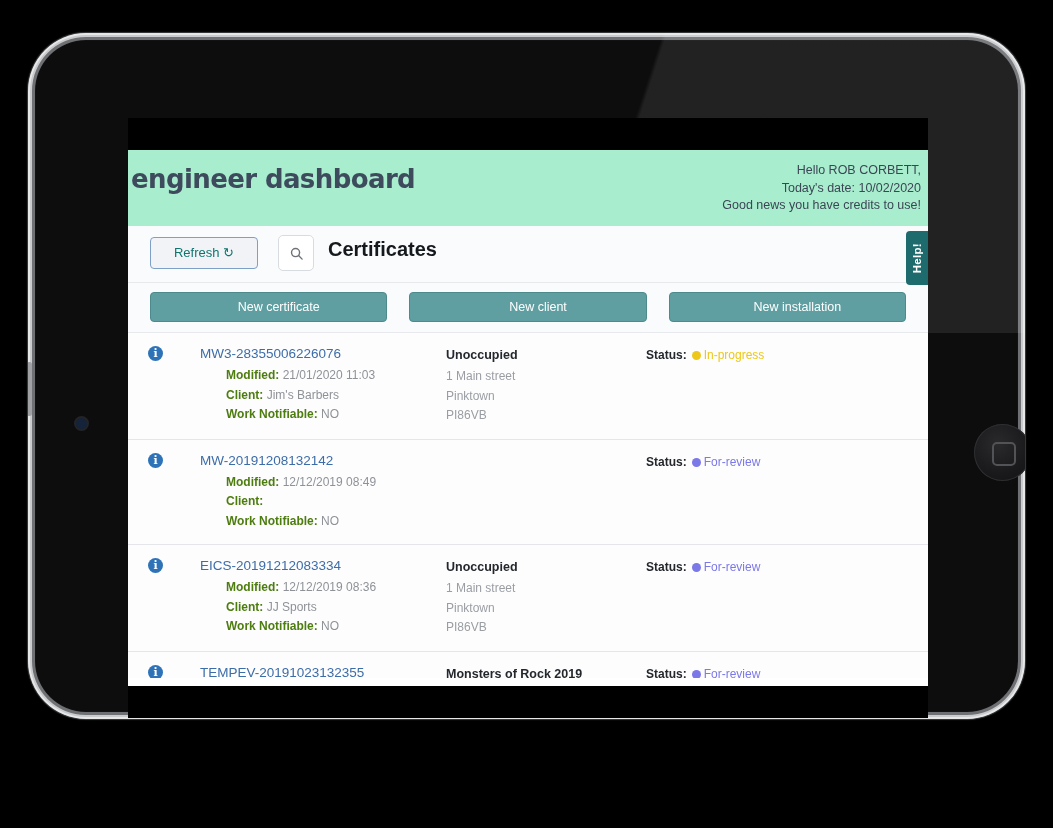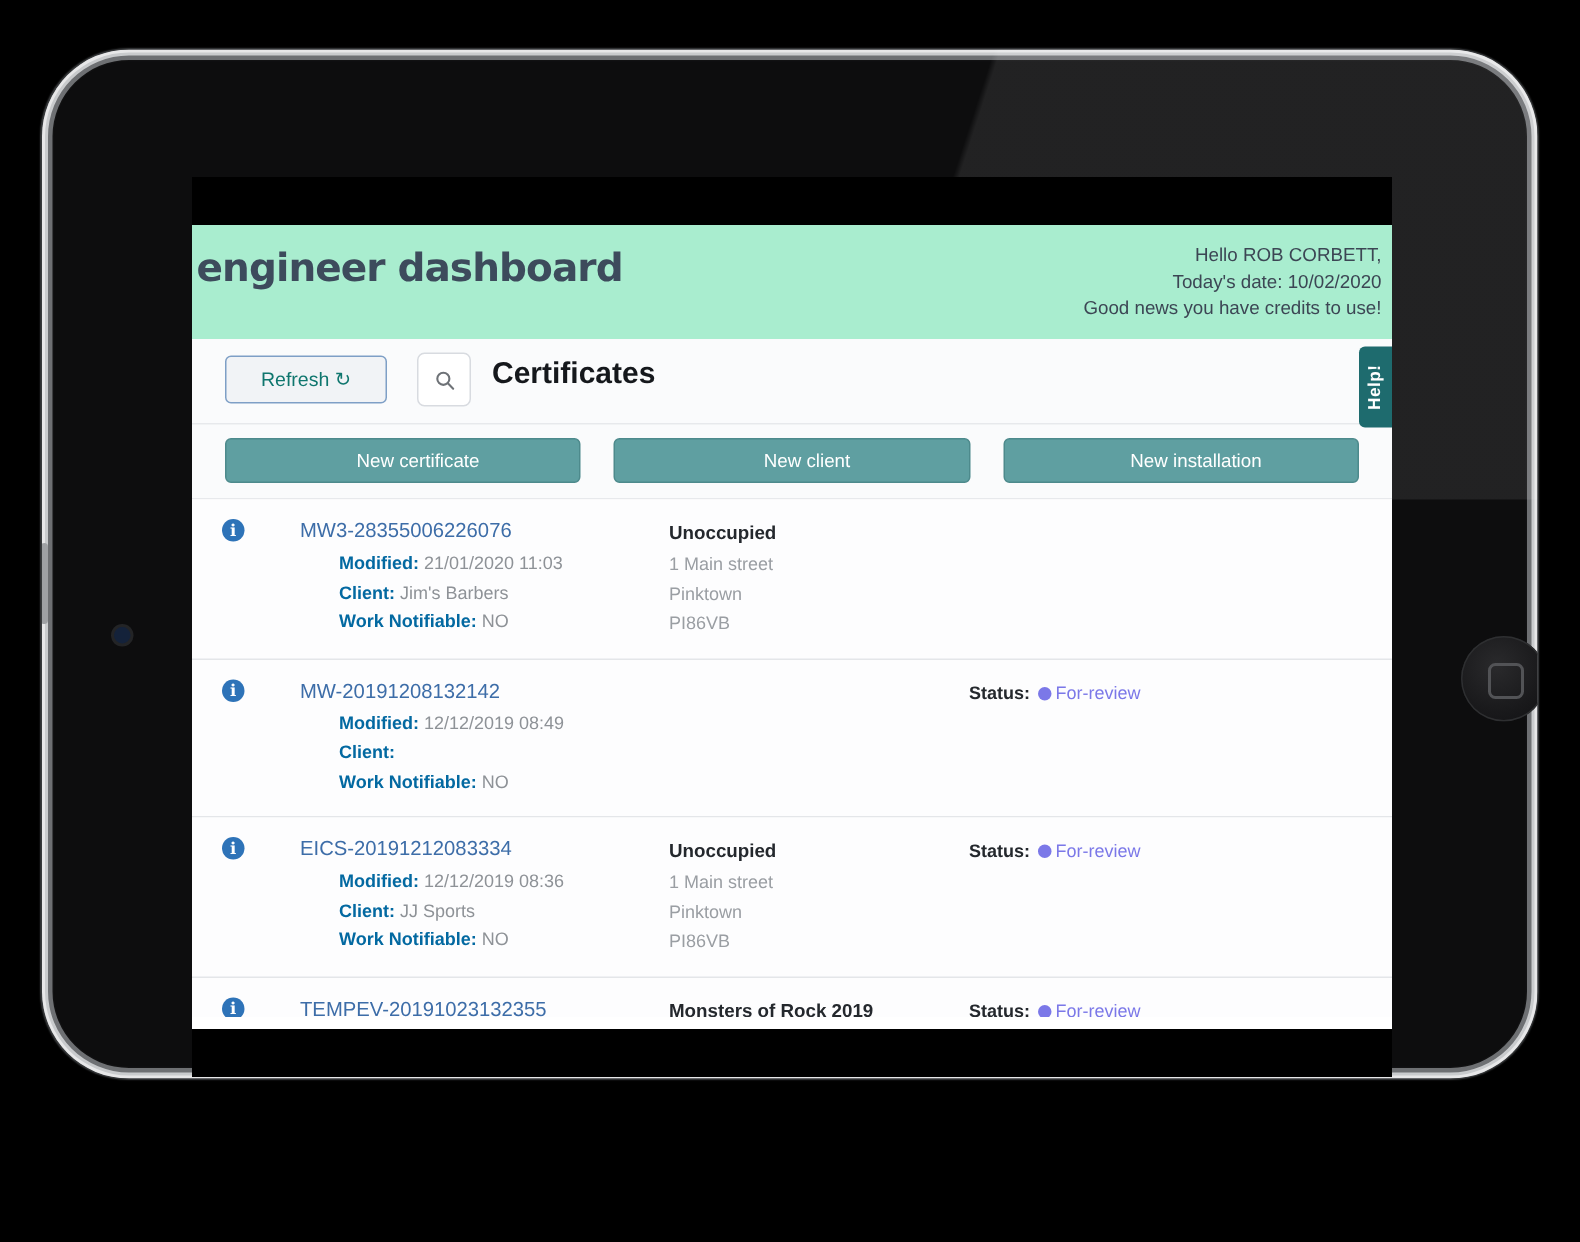--- a/index.html
+++ b/index.html
@@ -279,21 +279,21 @@
     line-height: 20px;
     margin-bottom: 2px;
     cursor: pointer;
   }
   .meta-line {
     font-size: 12px;
     line-height: 19.5px;
     color: #8e9297;
   }
   .meta-line b {
-    color: #0369a1;
+    color: #4d7c0f;
     font-weight: bold;
     padding-left: 26px;
   }
   .col-addr {
     width: 200px;
     flex: none;
     padding-top: 1px;
   }
   .addr-name {
     font-size: 12.5px;
@@ -384,20 +384,21 @@
               <div class="meta-line"><b>Modified:</b><span> 21/01/2020 11:03</span></div>
               <div class="meta-line"><b>Client:</b><span> Jim's Barbers</span></div>
               <div class="meta-line"><b>Work Notifiable:</b><span> NO</span></div>
             </div>
             <div class="col-addr">
               <div class="addr-name">Unoccupied</div>
               <div class="addr-line">1 Main street</div>
               <div class="addr-line">Pinktown</div>
               <div class="addr-line">PI86VB</div>
             </div>
+            <div class="col-status"><b>Status:</b><span class="status-dot" style="background: rgb(237, 199, 26);"></span><span class="status-text" style="color: rgb(237, 199, 26);">In-progress</span></div>
           </div>
           <div class="cert-row">
             <div class="col-icon">
               <div class="info-icon">i</div>
             </div>
             <div class="col-main">
               <div class="cert-ref">MW-20191208132142</div>
               <div class="meta-line"><b>Modified:</b><span> 12/12/2019 08:49</span></div>
               <div class="meta-line"><b>Client:</b><span></span></div>
               <div class="meta-line"><b>Work Notifiable:</b><span> NO</span></div>

